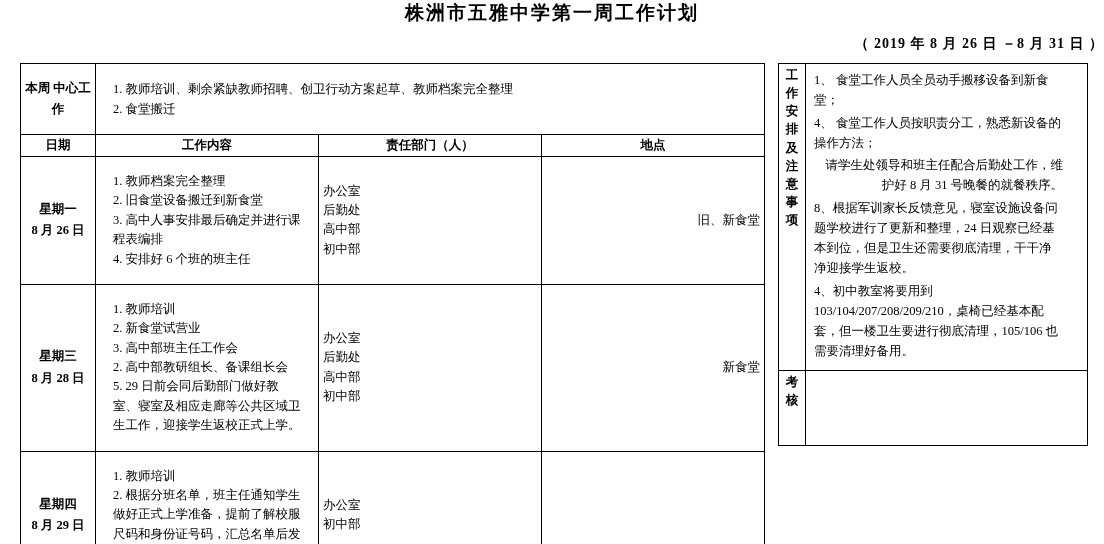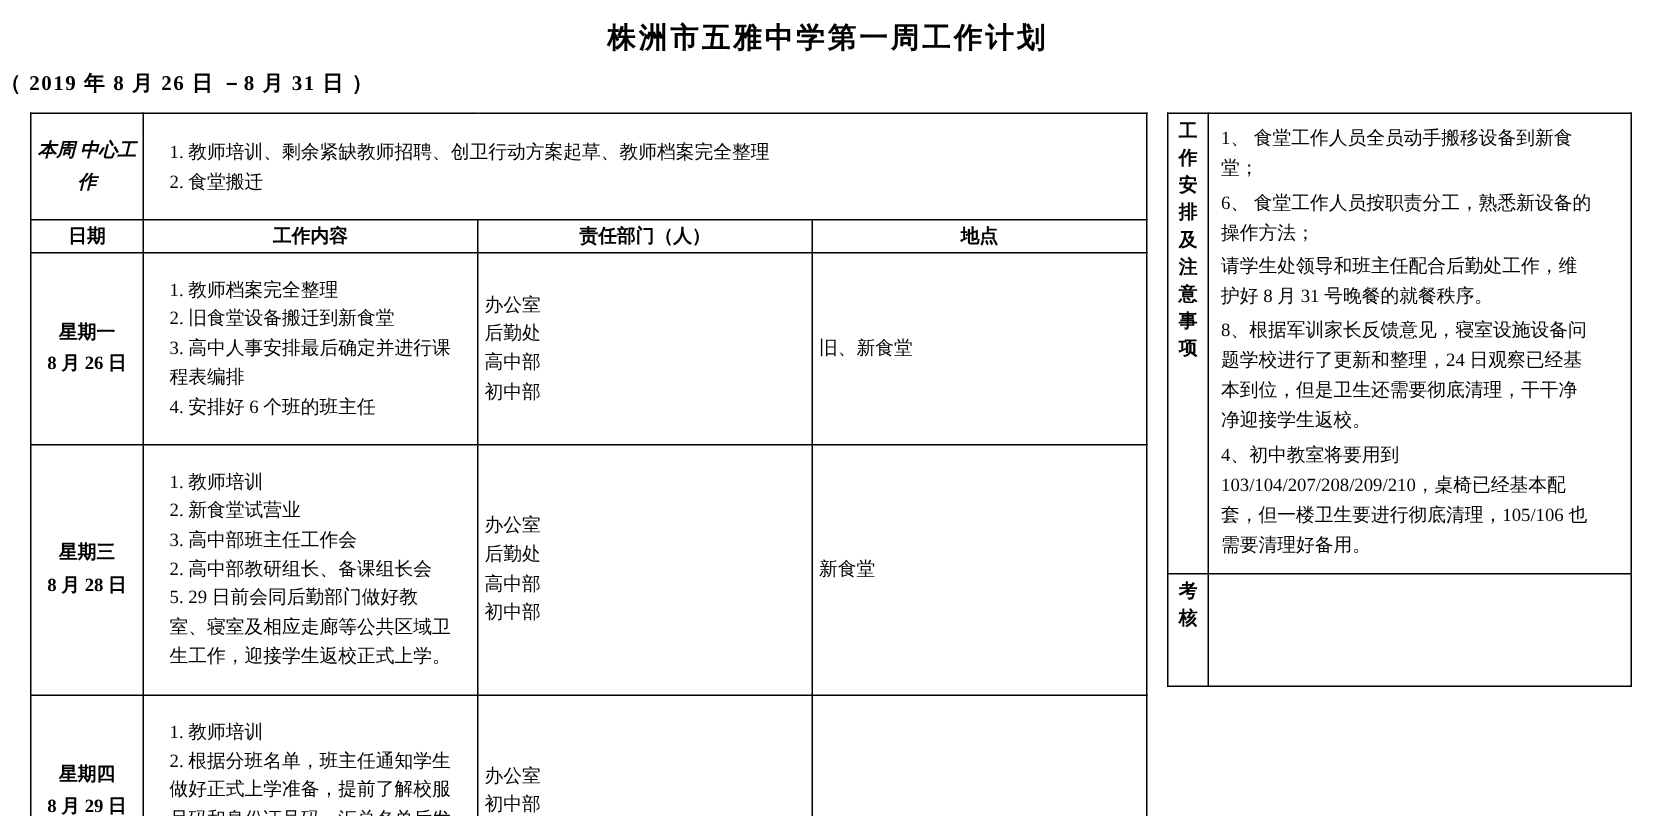--- a/index.html
+++ b/index.html
@@ -17,24 +17,24 @@
   .page {
     position: relative;
     width: 1104px;
     height: 544px;
   }
   .title {
     text-align: center;
     font-size: 19px;
     font-weight: bold;
     letter-spacing: 2px;
-    margin-top: 12px;
+    margin-top: 0;
   }
   .subtitle {
-    text-align: left;
+    text-align: right;
     font-size: 14px;
     font-weight: bold;
     margin-top: 9px;
     letter-spacing: 1px;
   }
   .body-wrap {
     display: flex;
     align-items: flex-start;
     margin-top: 10px;
     padding-left: 20px;
@@ -71,30 +71,29 @@
     line-height: 1.55;
     padding: 3px 6px;
   }
   .dept-cell {
     width: 124px;
     line-height: 1.55;
     padding: 3px 6px;
   }
   .place-cell {
     width: 86px;
-    text-align: left;
+    text-align: right;
     font-size: 12.5px;
   }
   .topcell-label {
     width: 66px;
     text-align: center;
     font-weight: bold;
     font-size: 12.5px;
     line-height: 1.7;
-    font-style: italic;
   }
   .topcell-content {
     line-height: 1.6;
     padding: 3px 6px;
   }
   .numlist {
     margin: 13px;
     padding: 0;
     list-style: none;
   }
@@ -124,20 +123,21 @@
   .side-body {
     padding: 6px 24px 6px 8px;
     line-height: 1.62;
     font-size: 12.5px;
   }
   .side-body p {
     margin: 0 0 2px 0;
   }
   .side-body .indent {
     text-indent: 0;
+    text-align: right;
   }
   .side-note-row td {
     height: 62px;
   }
 </style>
 </head>
 <body>
 
 <div class="page">
 
@@ -261,21 +261,21 @@
             <span>安</span>
             <span>排</span>
             <span>及</span>
             <span>注</span>
             <span>意</span>
             <span>事</span>
             <span>项</span>
           </td>
           <td class="side-body">
             <p>1、 食堂工作人员全员动手搬移设备到新食堂；</p>
-            <p>6、 食堂工作人员按职责分工，熟悉新设备的操作方法；</p>
+            <p>4、 食堂工作人员按职责分工，熟悉新设备的操作方法；</p>
             <p class="indent">请学生处领导和班主任配合后勤处工作，维护好 8 月 31 号晚餐的就餐秩序。</p>
             <p>8、根据军训家长反馈意见，寝室设施设备问题学校进行了更新和整理，24 日观察已经基本到位，但是卫生还需要彻底清理，干干净净迎接学生返校。</p>
             <p>4、初中教室将要用到 103/104/207/208/209/210，桌椅已经基本配套，但一楼卫生要进行彻底清理，105/106 也需要清理好备用。</p>
           </td>
         </tr>
         <tr class="side-note-row">
           <td class="side-vert">
             <span>考</span>
             <span>核</span>
           </td>

